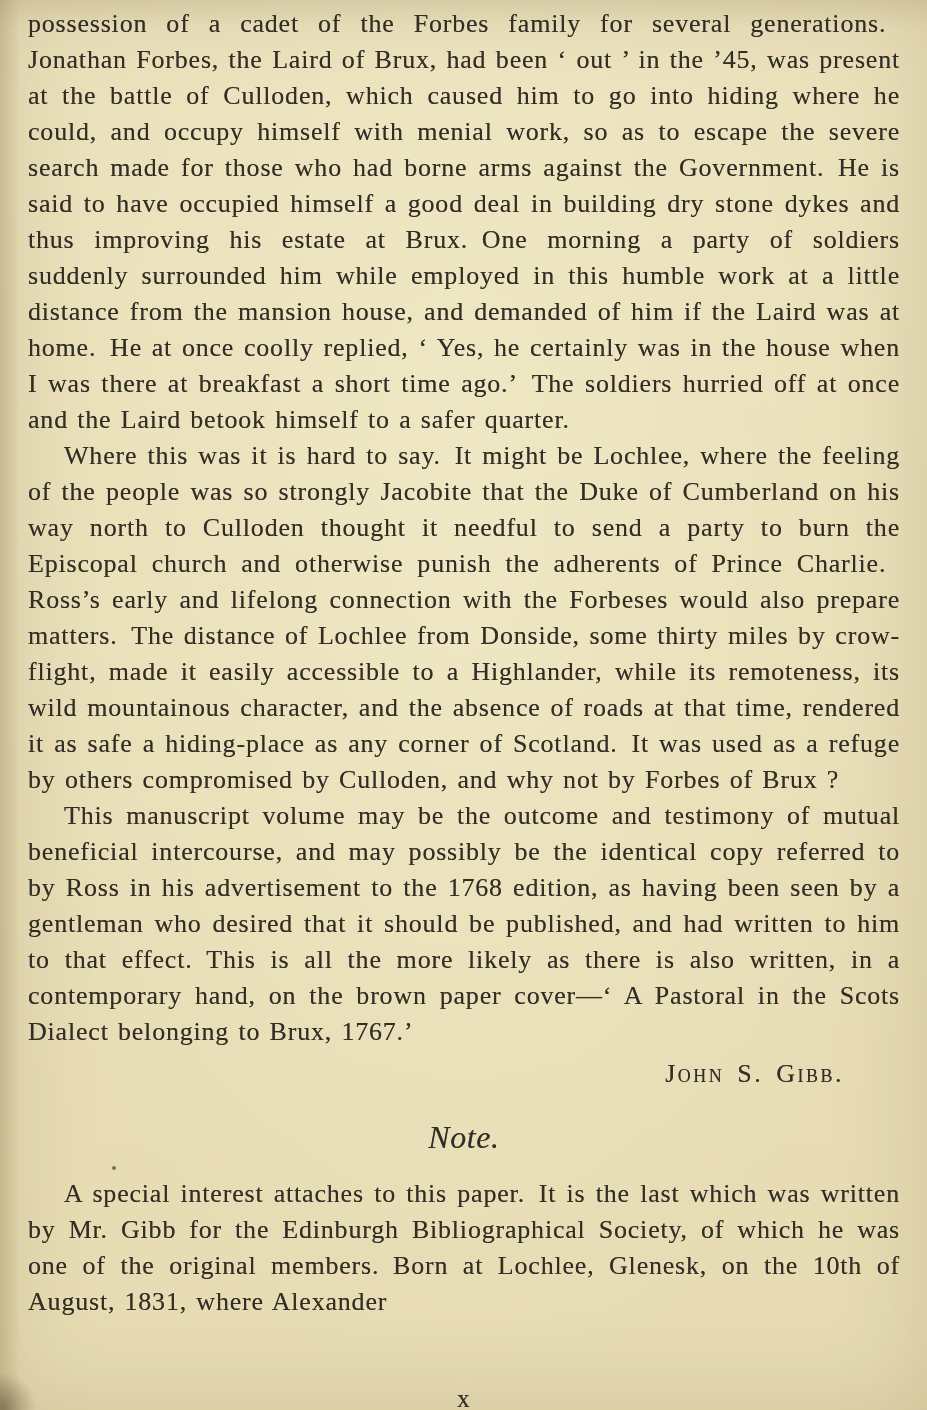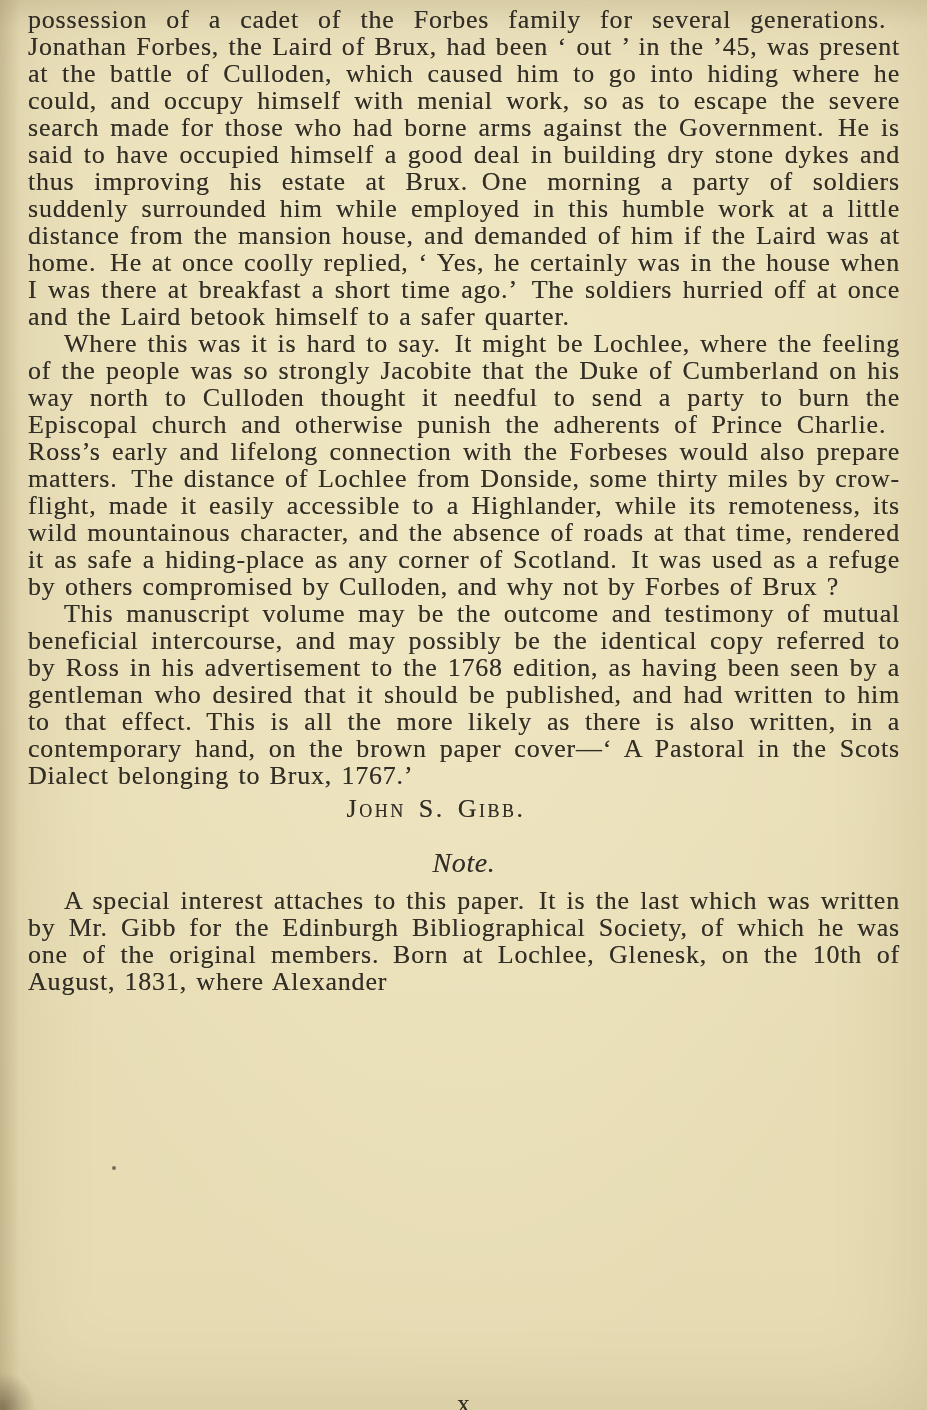--- a/index.html
+++ b/index.html
@@ -11,51 +11,51 @@
     background: var(--paper, #ebe1bb);
     font-family: "Liberation Serif", serif;
   }
   .page {
     position: absolute;
     inset: 0;
     box-sizing: border-box;
     padding: 6px 27px 0 28px;
     color: var(--ink, #322e26);
     font-size: 26px;
-    line-height: 27px;
+    line-height: 36px;
     text-align: justify;
     background:
       radial-gradient(ellipse at 50% 38%, rgba(255,250,224,0.30), rgba(255,250,224,0) 72%),
       linear-gradient(90deg, rgba(110,88,42,0.20), rgba(110,88,42,0) 2.2%),
       linear-gradient(180deg, rgba(110,88,42,0.10), rgba(110,88,42,0) 2%),
       linear-gradient(var(--paper, #ebe1bb), #e6dbb2);
     box-shadow: inset 0 0 95px rgba(108,84,38,0.18);
     text-shadow: 0 0 0.45px rgba(50,46,38,0.55);
   }
   .para {
     margin: 0;
     text-indent: 36px;
     letter-spacing: 0.8px;
     word-spacing: 2px;
   }
   .para.noindent { text-indent: 0; }
   .signature {
     margin-top: 6px;
-    text-align: center;
+    text-align: right;
     padding-right: 56px;
     font-variant: small-caps;
     letter-spacing: 2.5px;
     word-spacing: 4px;
   }
   .note-heading {
-    margin: 27px 0 11px 0;
+    margin: 27px 0 21px 0;
     text-align: center;
     font-style: italic;
     font-weight: normal;
-    font-size: 28px;
+    font-size: 32px;
     letter-spacing: 0.6px;
   }
   .catchword {
     position: absolute;
     left: 50%;
     transform: translateX(-50%);
     bottom: -7px;
     font-size: 25px;
     letter-spacing: 0;
   }

